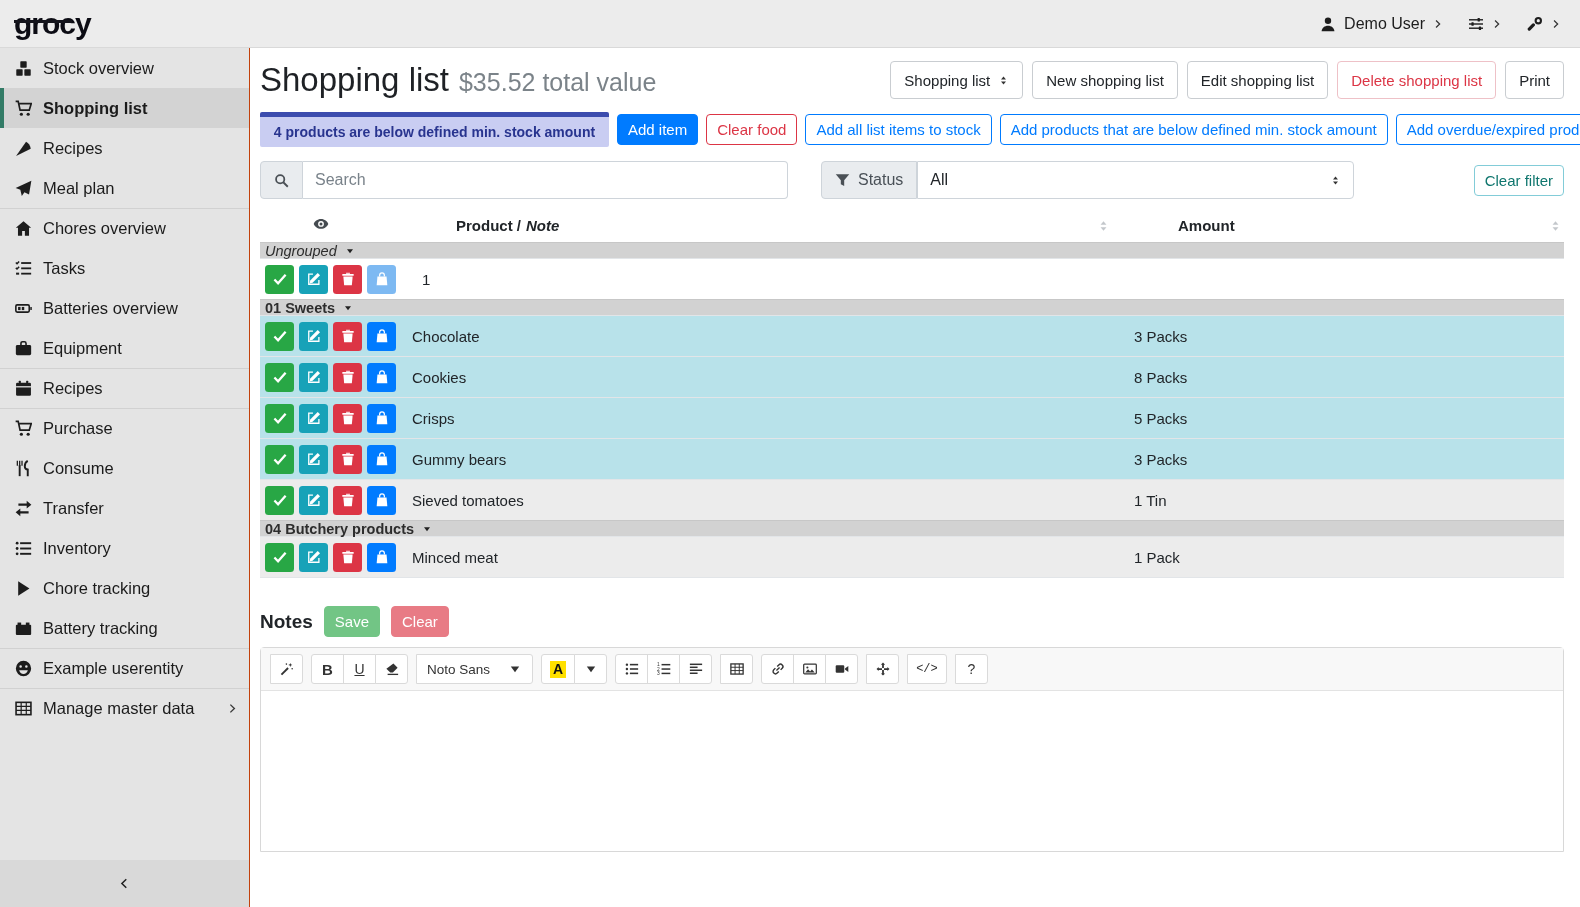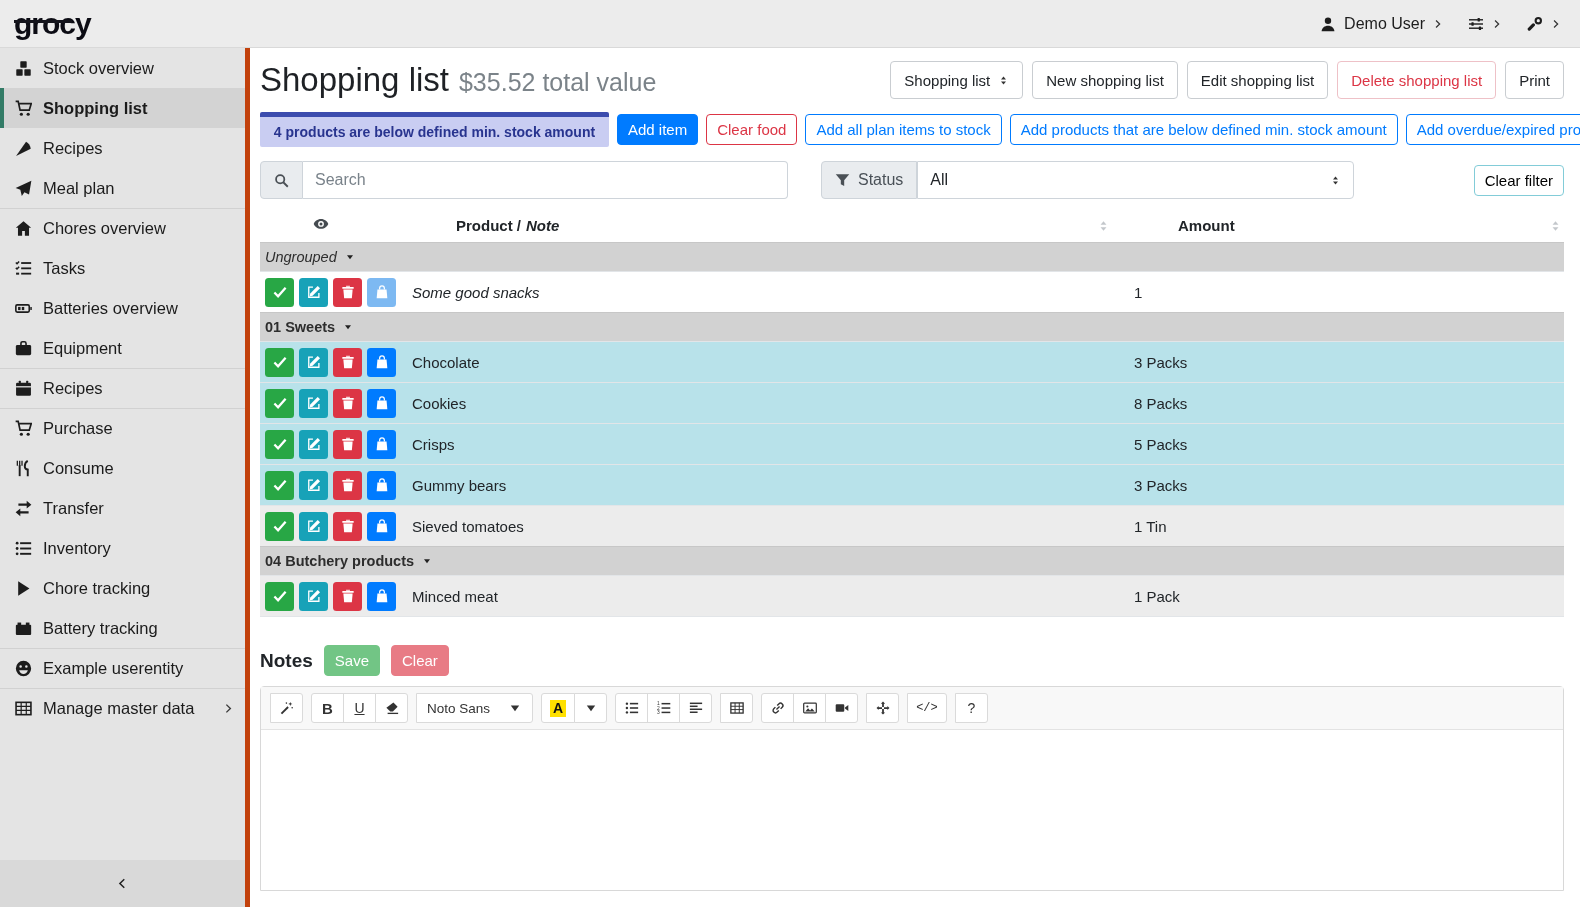--- a/index.html
+++ b/index.html
@@ -11,21 +11,21 @@
   
   .topbar { height:48px; background:#ececec; border-bottom:1px solid #d9d9d9; display:flex; align-items:center; padding:0 20px 0 14px; }
   .logo { position:relative; font-size:30px; font-weight:700; color:#0c0c14; letter-spacing:-1px; cursor:pointer; }
   .logo::after { content:""; position:absolute; left:0; top:13px; width:76%; height:3px; background:#14141c; }
   .tb-right { margin-left:auto; display:flex; align-items:center; gap:26px; font-size:16px; }
   .tb-item { display:flex; align-items:center; gap:8px; cursor:pointer; color:#1d1d1d; }
   .chev { width:9px; height:10px; color:#333; }
 
   
   .shell { display:flex; height:859px; }
-  .sidebar { width:250px; background:#e4e4e4; border-right:5px solid #c2410c; position:relative; flex-shrink:0; }
+  .sidebar { width:250px; background:#e4e4e4; border-right:1px solid #c2410c; position:relative; flex-shrink:0; }
   .nav-item { height:40px; display:flex; align-items:center; gap:11px; padding:0 12px 0 15px; font-size:16.5px; cursor:pointer; color:#1b1b1b; }
   .nav-item.sep { border-top:1px solid #d1d1d1; }
   .nav-item.active { background:#d3d3d3; border-left:4px solid #327b66; padding-left:11px; font-weight:700; }
   .nav-ico { width:17px; height:17px; color:#1d1d1d; }
   .nav-chev { margin-left:auto; width:10px; height:11px; color:#3a3a3a; }
   .sidebar-footer { position:absolute; bottom:0; left:0; right:0; height:47px; background:#d9d9d9; display:flex; align-items:center; justify-content:center; cursor:pointer; color:#222; }
   .sidebar-footer .ico { width:11px; height:13px; }
 
   .content { flex:1; padding:10px 16px 0 10px; overflow:hidden; }
 
@@ -53,34 +53,34 @@
   
   .filter-row { margin-top:14px; display:flex; align-items:center; }
   .search-group { display:flex; width:528px; height:38px; }
   .addon { background:#e9ecef; border:1px solid #ced4da; display:flex; align-items:center; justify-content:center; padding:0 13px; border-radius:4px 0 0 4px; color:#495057; gap:8px; font-size:16px; }
   .addon .ico { width:15px; height:15px; color:#4a5056; }
   .search-input { flex:1; border:1px solid #ced4da; border-left:none; border-radius:0 4px 4px 0; font-size:16px; padding:0 12px; font-family:inherit; color:#495057; outline:none; background:#fff; }
   ::placeholder { color:#79828a; opacity:1; }
   .status-group { display:flex; height:38px; margin-left:33px; }
   .status-sel { width:437px; border:1px solid #ced4da; background:#fff; border-radius:0 4px 4px 0; display:flex; align-items:center; justify-content:space-between; padding:0 12px; font-size:16px; cursor:pointer; color:#212529; }
   .status-sel .ico { width:11px; height:13px; color:#333; }
-  .clear-filter { margin-left:auto; height:31px; border:1px solid #82ccd8; color:#000000; background:#fff; border-radius:4px; padding:0 10px; font-size:15px; display:inline-flex; align-items:center; cursor:pointer; font-family:inherit; }
+  .clear-filter { margin-left:auto; height:31px; border:1px solid #82ccd8; color:#0f766e; background:#fff; border-radius:4px; padding:0 10px; font-size:15px; display:inline-flex; align-items:center; cursor:pointer; font-family:inherit; }
 
   
   .table { margin-top:12px; font-size:15px; }
   .thead { display:grid; grid-template-columns:152px 1fr 440px; align-items:center; padding:5px 0 7px; }
   .th { font-weight:700; color:#212529;margin-left:44px; }
   .th-eye { padding-left:9px; color:#454b50; }
   .th-eye .ico { width:16px; height:16px; }
   .th-flex { display:flex; align-items:center; cursor:pointer; }
   .note-h { font-style:italic; margin-left:5px; }
   .sort-ico { width:13px; height:14px; color:#c3c7cb; margin-left:auto; margin-right:14px; }
   .th-amount { padding-left:10px; }
   .th-amount .sort-ico { margin-right:2px; }
-  .g-row { background:#d2d2d2; height:29px; display:flex; align-items:center; padding-left:5px; gap:8px; font-weight:700; font-size:14.5px; color:#2d2d2d; cursor:pointer; border-top:1px solid #c7c7c7; }
+  .g-row { background:#d2d2d2; height:16px; display:flex; align-items:center; padding-left:5px; gap:8px; font-weight:700; font-size:14.5px; color:#2d2d2d; cursor:pointer; border-top:1px solid #c7c7c7; }
   .g-row .caret { width:10px; height:10px; color:#222; }
   .g-italic { font-style:italic; font-weight:400; }
   .item-row { display:grid; grid-template-columns:152px 1fr 440px; align-items:center; height:41px; border-top:1px solid #e2e5e8; background:#fff; }
   .item-row.info { background:#b8e2ea; }
   .item-row.gray { background:#ececec; }
   .table-end { border-top:1px solid #e2e5e8; }
   .cell-actions { display:flex; gap:5px; padding-left:5px; }
   .abtn { width:29px; height:29px; border:none; border-radius:3.5px; color:#fff; display:flex; align-items:center; justify-content:center; cursor:pointer; padding:0; }
   .abtn .ico { width:14px; height:14px; }
   .b-success { background:#28a745; } .b-info { background:#17a2b8; }
@@ -373,21 +373,21 @@
       </div>
     </div>
 
     <div class="action-row">
       <div class="alert-box">
         <div class="alert-top"></div>
         <div class="alert-body">4 products are below defined min. stock amount</div>
       </div>
       <button class="btn btn-sm btn-primary">Add item</button>
       <button class="btn btn-sm btn-o-danger">Clear food</button>
-      <button class="btn btn-sm btn-o-primary">Add all plan items to stock</button>
+      <button class="btn btn-sm btn-o-primary">Add all list items to stock</button>
       <button class="btn btn-sm btn-o-primary">Add products that are below defined min. stock amount</button>
       <button class="btn btn-sm btn-o-primary">Add overdue/expired products</button>
     </div>
 
     <div class="filter-row">
       <div class="search-group">
         <span class="addon">
           <span class="ico">
               <svg viewBox="0 0 16 16" fill="currentColor">
                 <circle cx="6.6" cy="6.6" r="4.4" fill="none" stroke="currentColor" stroke-width="1.9"></circle>
@@ -486,21 +486,20 @@
             </button>
           <button class="abtn b-primary muted">
               <span class="ico">
                 <svg viewBox="0 0 16 16" fill="currentColor">
                   <path d="M2.8 5.1h10.4l.9 9.9H1.9z"></path>
                   <path d="M5.3 5V3.8a2.7 2.7 0 015.4 0V5" fill="none" stroke="currentColor" stroke-width="1.4"></path>
                 </svg>
               </span>
             </button>
         </div>
-        <div class="cell-product note-it">Some good snacks</div>
         <div class="cell-amount">1</div>
       </div>
 
       <div class="g-row">
         <span>01 Sweets</span>
         <span class="ico caret">
             <svg viewBox="0 0 16 16" fill="currentColor">
               <path d="M3.2 5.2h9.6L8 11.6z"></path>
             </svg>
           </span>

